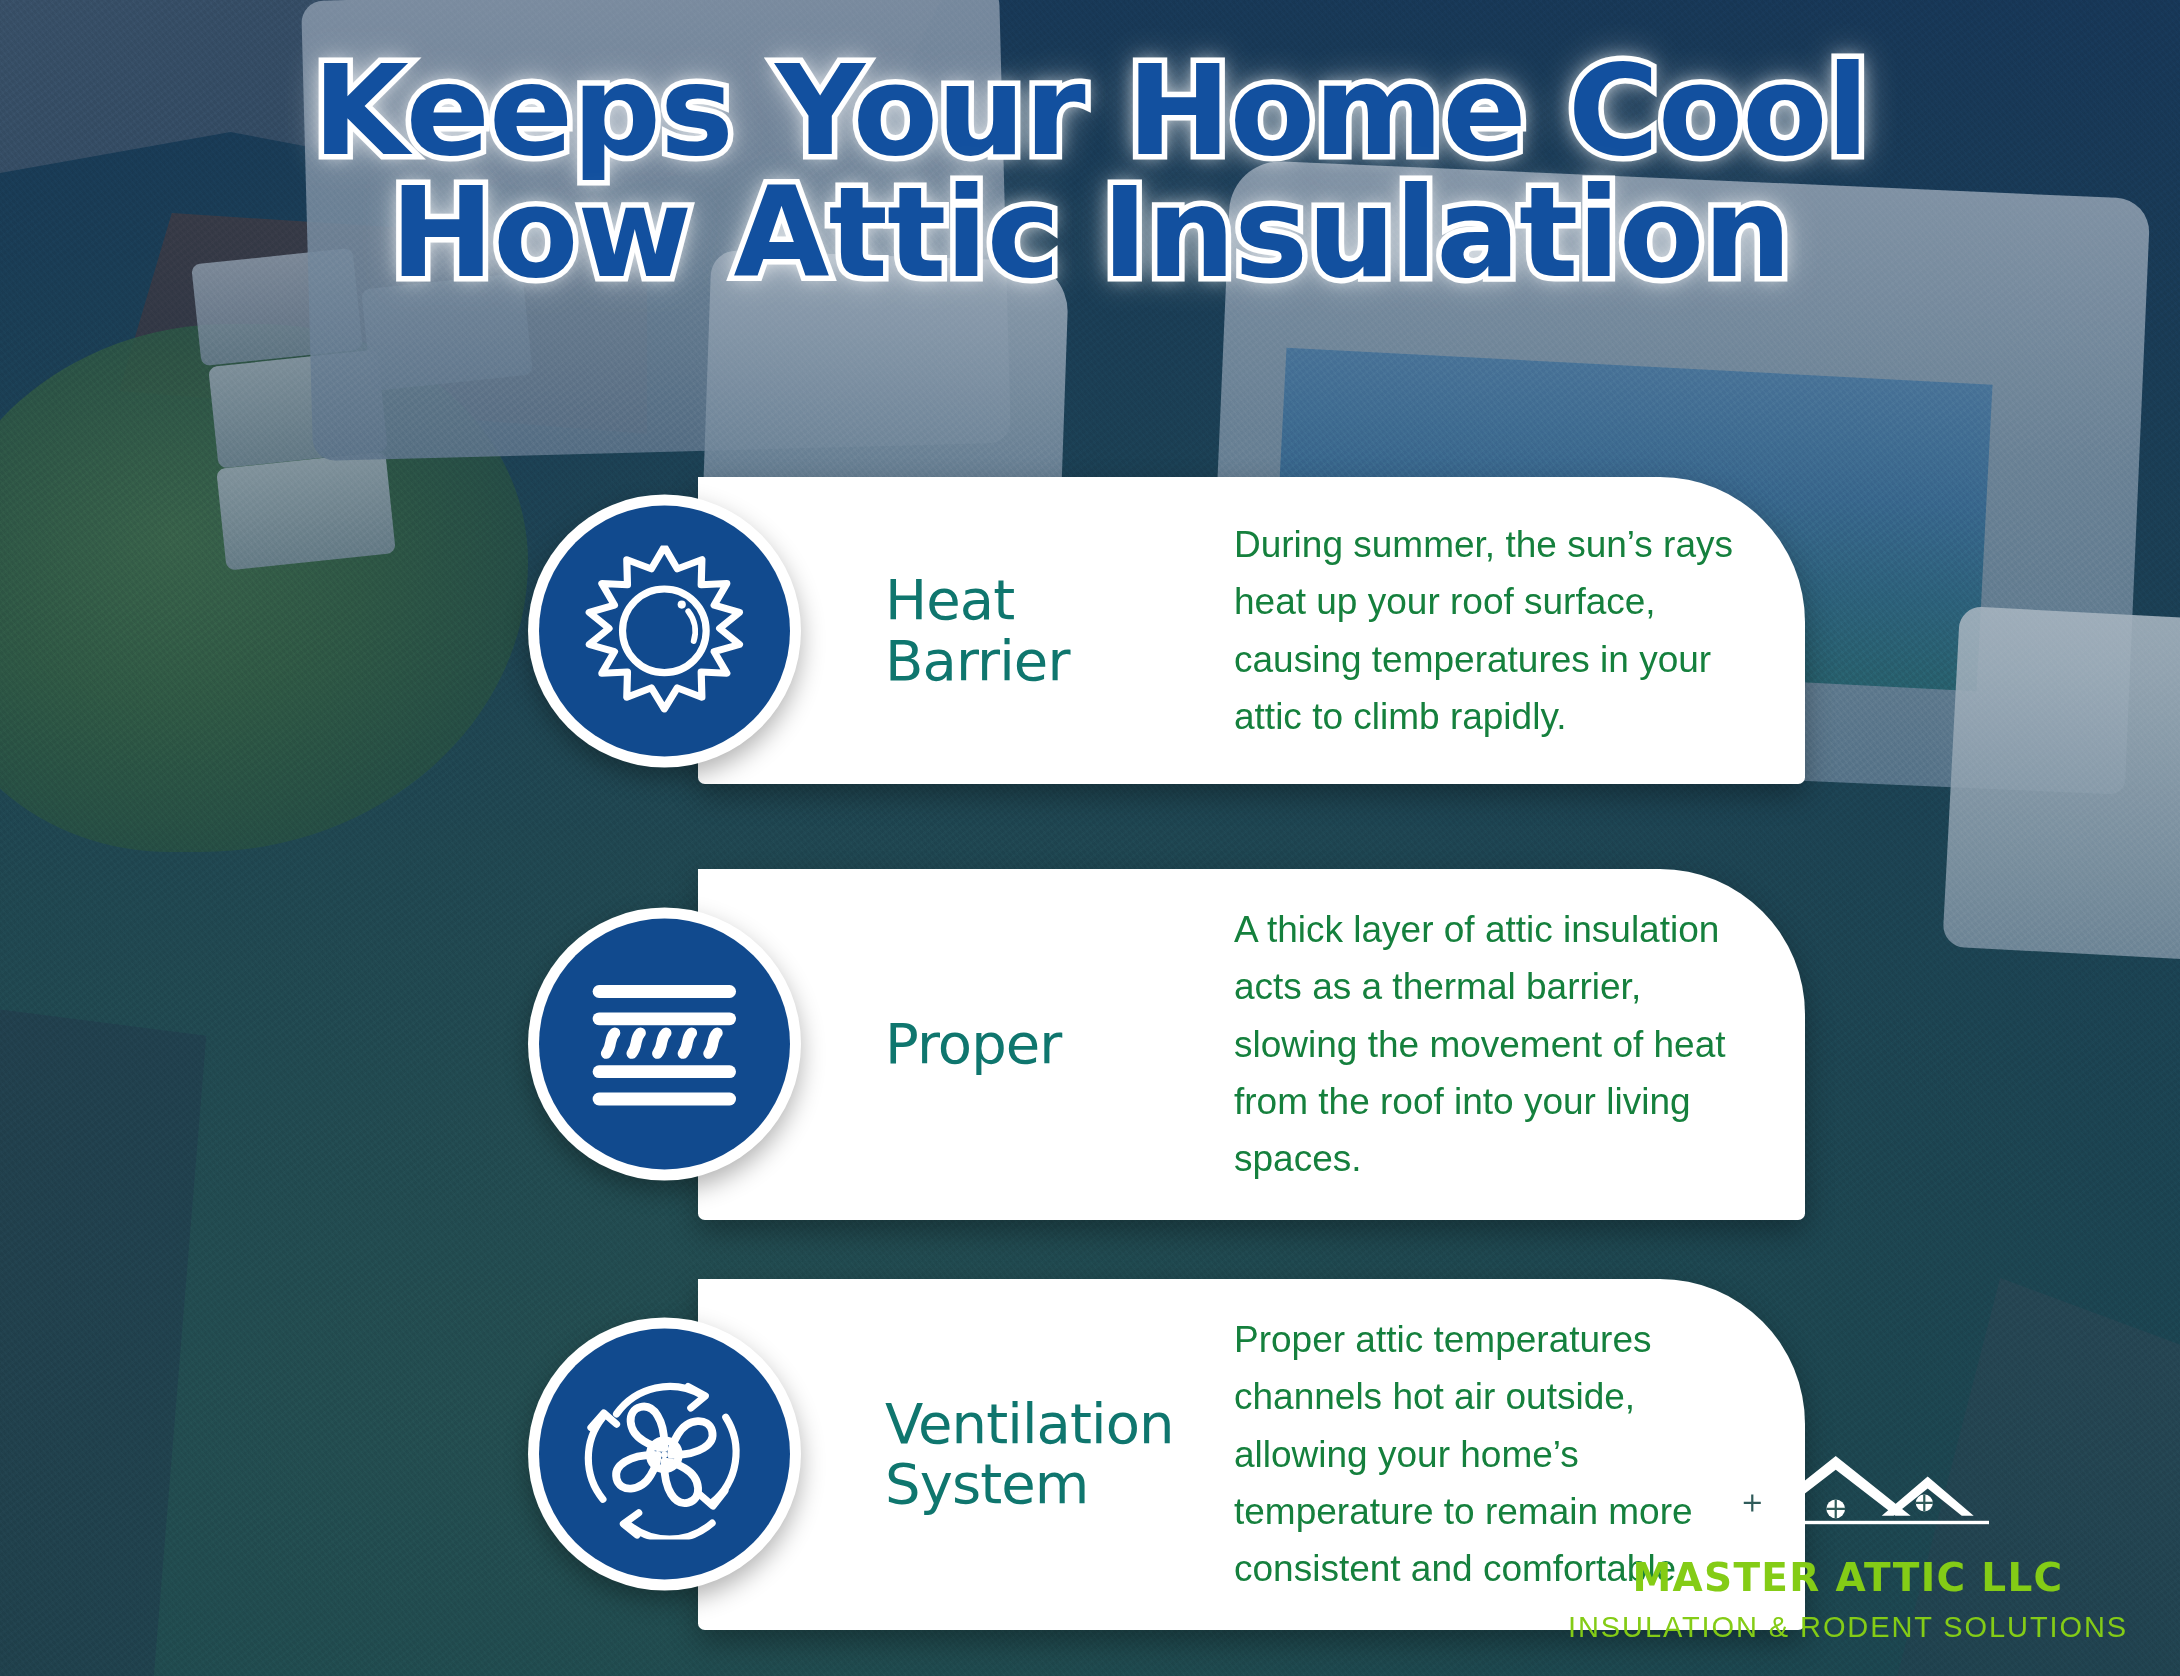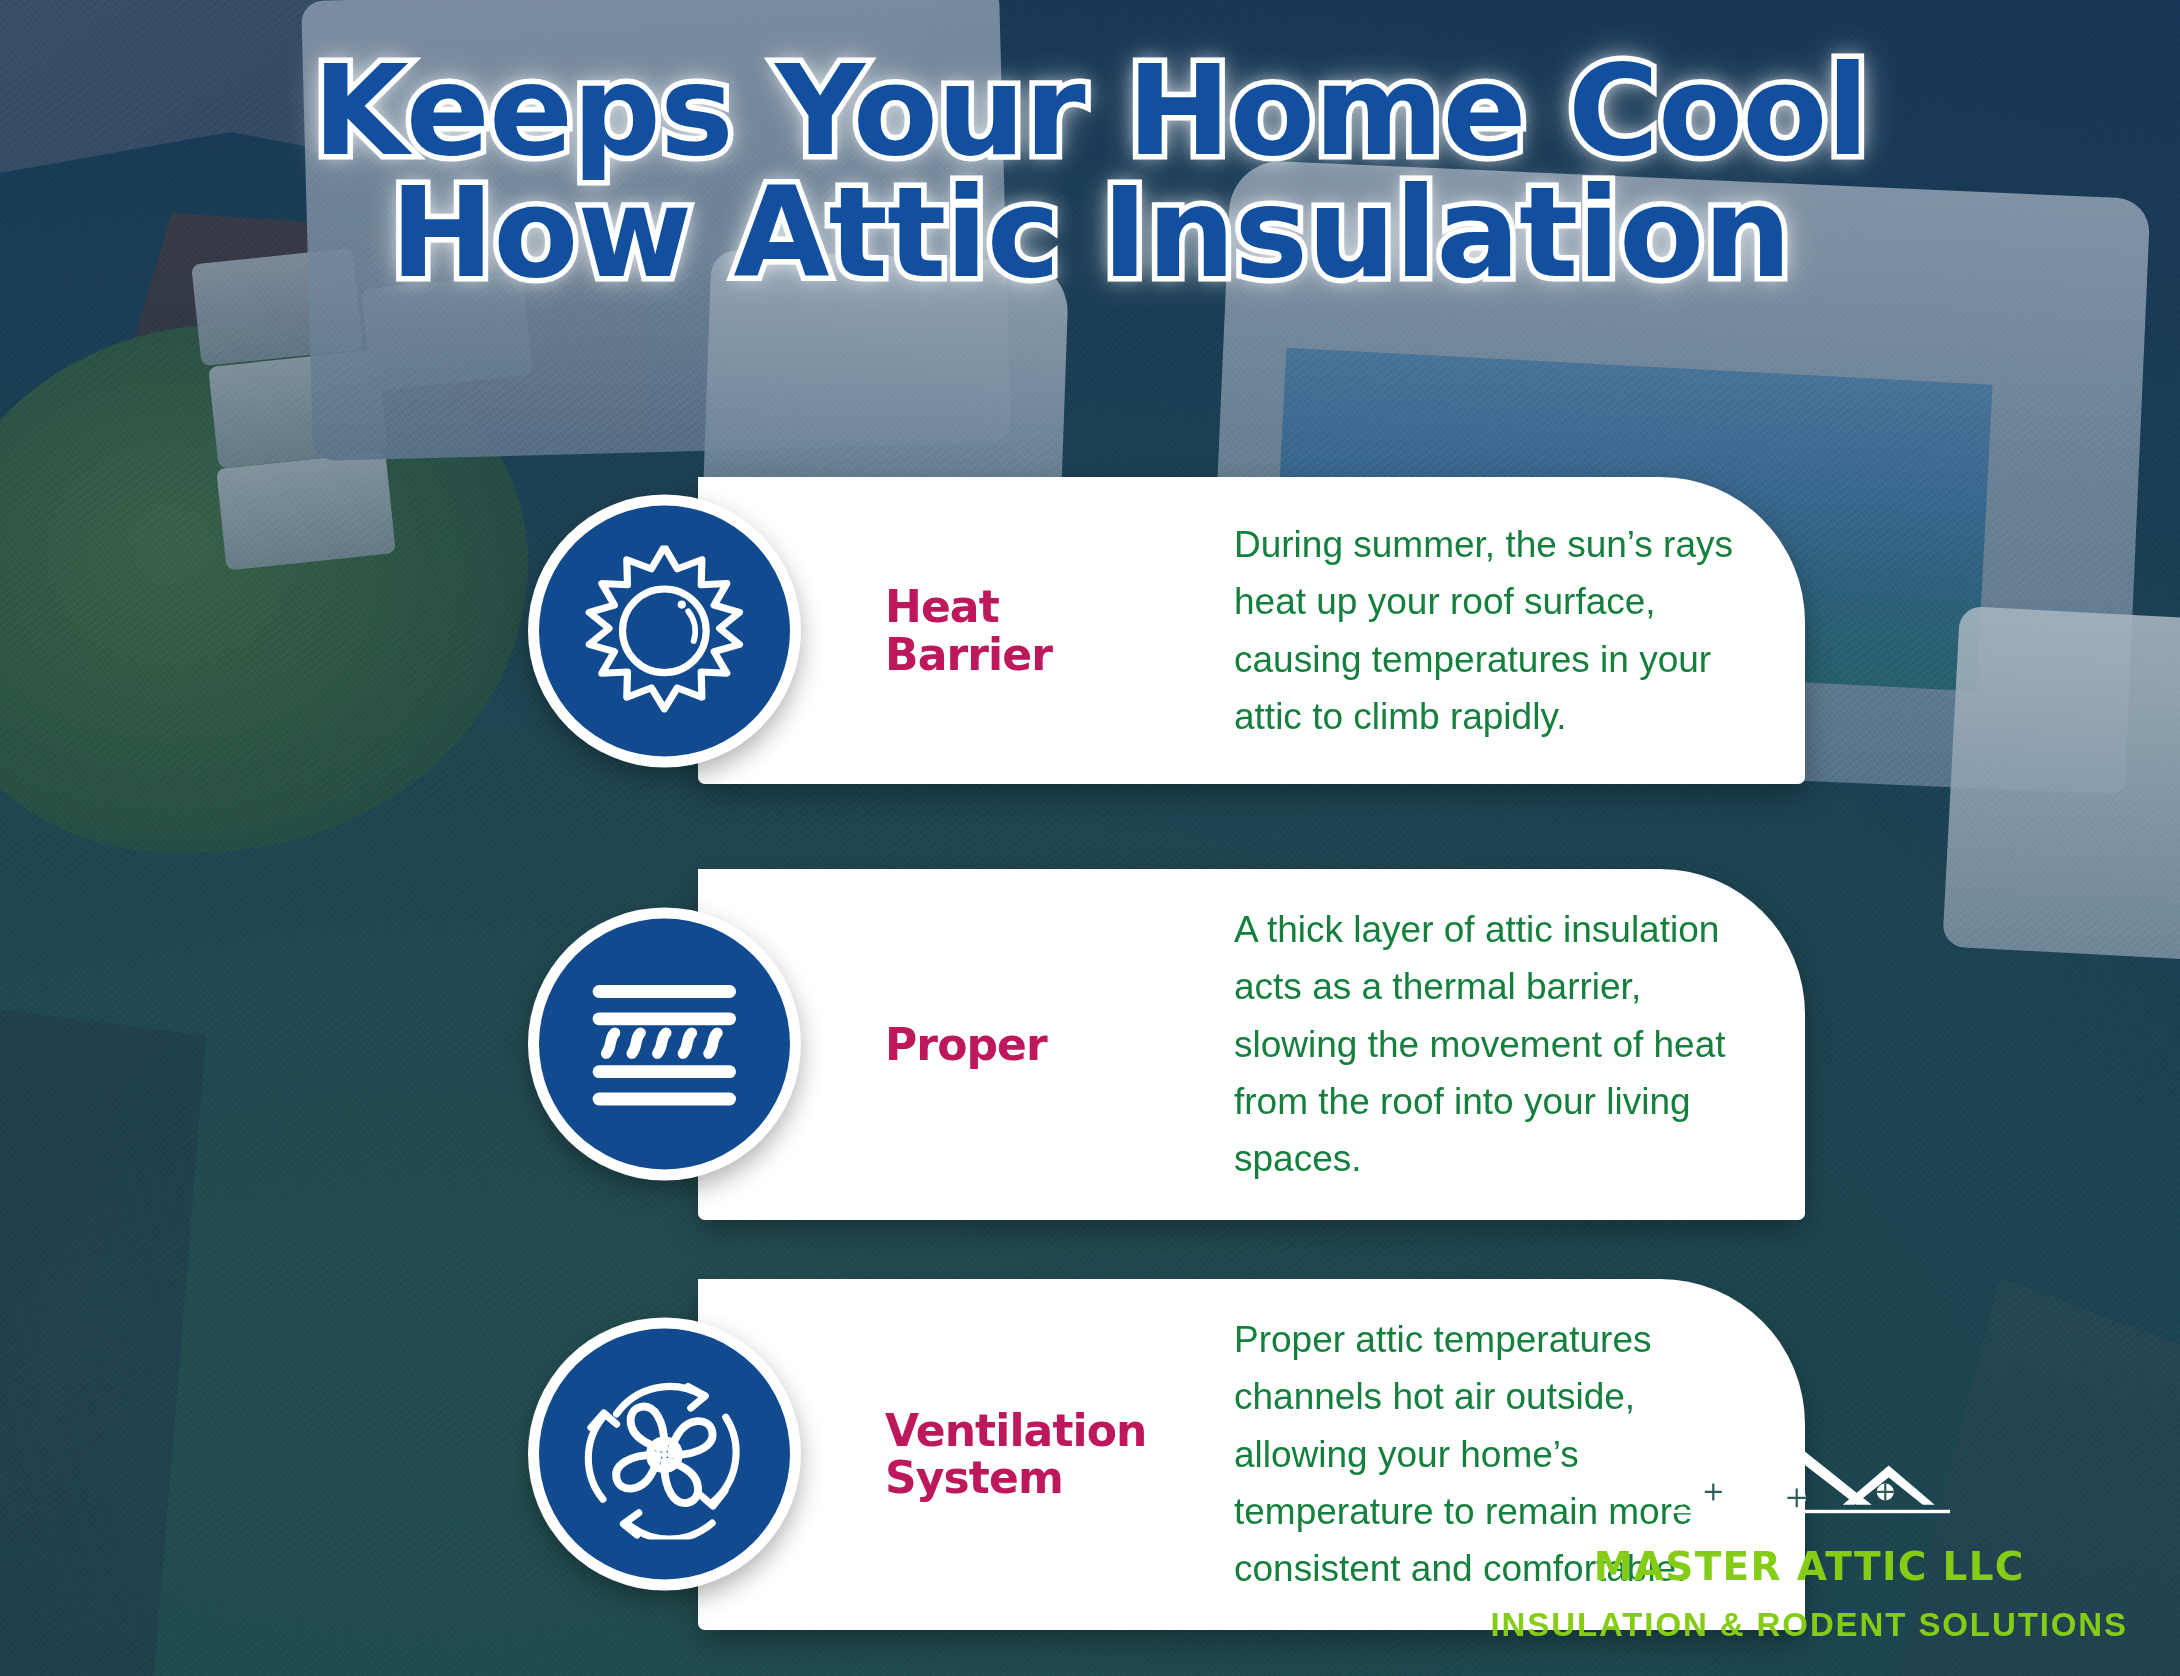--- a/index.html
+++ b/index.html
@@ -162,24 +162,24 @@
     width: 100%; height: 100%;
     border-radius: 50%;
     background: #114a8e;
     display: flex; align-items: center; justify-content: center;
   }
   .icon-circle svg { width: 68%; height: 68%; display: block; }
 
   .card-head {
     flex: 0 0 349px;
     font-family: "DejaVu Sans", sans-serif;
-    font-weight: 700;
-    font-size: 44px;
+    font-weight: 400;
+    font-size: 56px;
     line-height: 1.08;
-    color: #be185d;
+    color: #0f766e;
     letter-spacing: -0.9px;
     padding-right: 17px;
   }
   .card-head .l2 { display: block; }
 
   .card-body {
     flex: 1;
     font-family: "Liberation Sans", sans-serif;
     font-size: 37px;
     line-height: 1.55;
@@ -198,25 +198,25 @@
   #logo svg { display:block; margin: 0 auto 5.1px; }
   #logo .name {
     font-family: "DejaVu Sans", sans-serif;
     font-weight: 700;
     font-size: 39px;
     letter-spacing: 1.3px;
     white-space: nowrap;
   }
   #logo .tag {
     font-family: "Liberation Sans", sans-serif;
-    font-weight: 700;
-    font-size: 33px;
+    font-weight: 400;
+    font-size: 29px;
     letter-spacing: 1.9px;
     white-space: nowrap;
-    margin-top: 17px;
+    margin-top: 11px;
   }
 </style>
 </head>
 <body>
 
 <div id="bg">
   <div id="bg-roof"></div>
   <div id="bg-brick"></div>
   <div id="bg-hedge"></div>
   <div class="bundle" style="left:196px;  top:256px; width:162px; height:102px;"></div>

